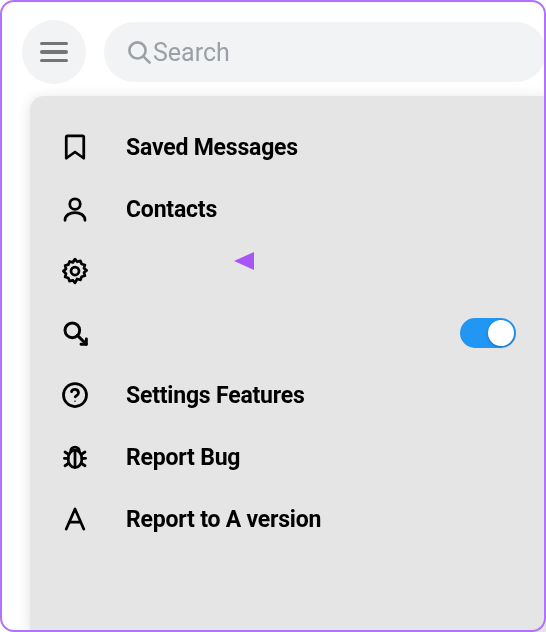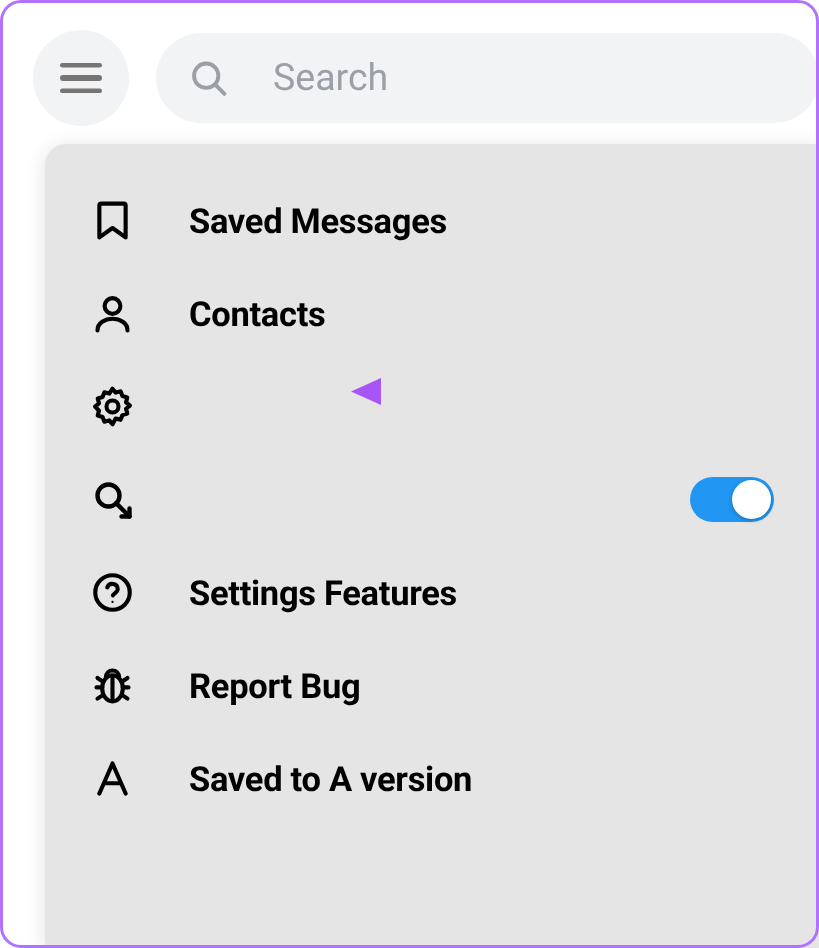--- a/index.html
+++ b/index.html
@@ -42,21 +42,21 @@
   .menu-btn .bar { width: 28px; height: 3.2px; background: #757575; border-radius: 2px; }
   .menu-btn-inner { display:flex; flex-direction:column; gap:5.5px; }
   .search {
     flex: 1;
     height: 60px;
     background: #f2f3f5;
     border-radius: 30px;
     display: flex;
     align-items: center;
     padding: 0 22px;
-    gap: 29px;
+    gap: 0;
     min-width: 0;
   }
   .search svg { flex: 0 0 auto; }
   .search-text {
     color: #9aa0a6;
     font-size: 25px;
     font-weight: 400;
   }
   .menu-panel {
     position: absolute;
@@ -210,21 +210,21 @@
     <span class="menu-label">Report Bug</span>
   </div>
 
   <div class="menu-item">
     <span class="menu-icon">
       <svg width="30" height="30" viewBox="0 0 24 24" fill="none" stroke="#000" stroke-width="2.2" stroke-linecap="round" stroke-linejoin="round">
         <path d="M5 20 L12 4 L19 20"></path>
         <line x1="7.8" y1="14.5" x2="16.2" y2="14.5"></line>
       </svg>
     </span>
-    <span class="menu-label">Saved to A version</span>
+    <span class="menu-label">Report to A version</span>
   </div>
 
   <svg class="arrow-callout" style="left:202px; top:150px;" width="170" height="30" viewBox="0 0 170 30">
     <defs>
       <linearGradient id="g1" x1="0" y1="0" x2="1" y2="0">
         <stop offset="0" stop-color="#a855f7"></stop>
         <stop offset="1" stop-color="#a855f7" stop-opacity="0"></stop>
       </linearGradient>
     </defs>
     <line x1="18" y1="15" x2="168" y2="15" stroke="url(#g1)" stroke-width="4"></line>

